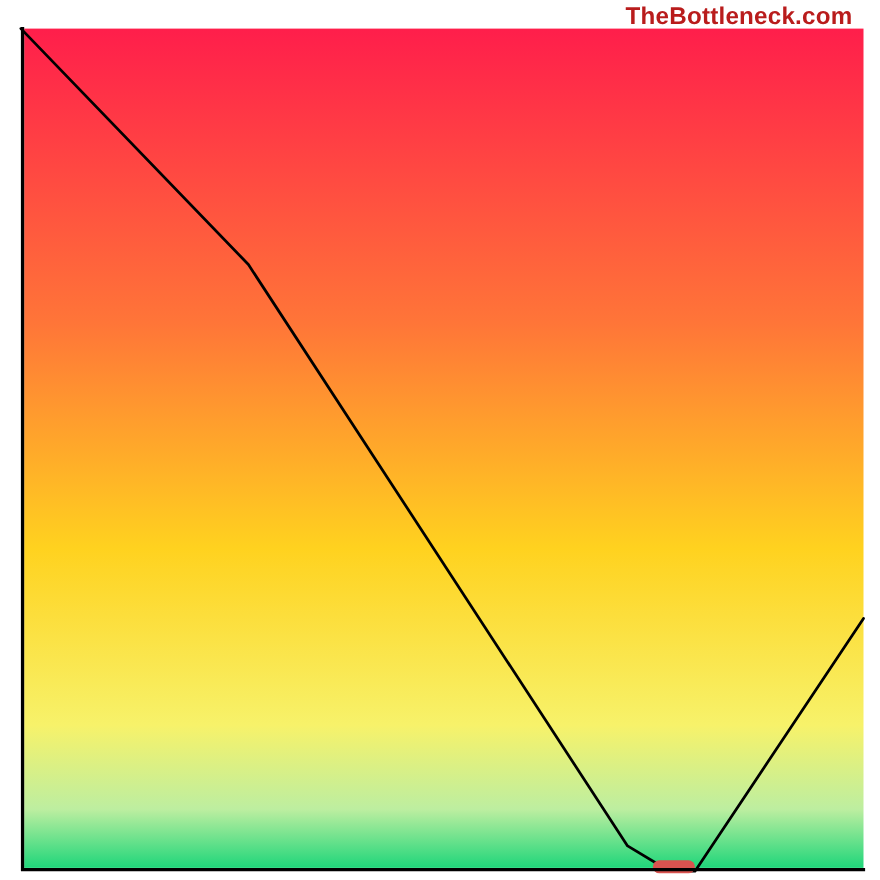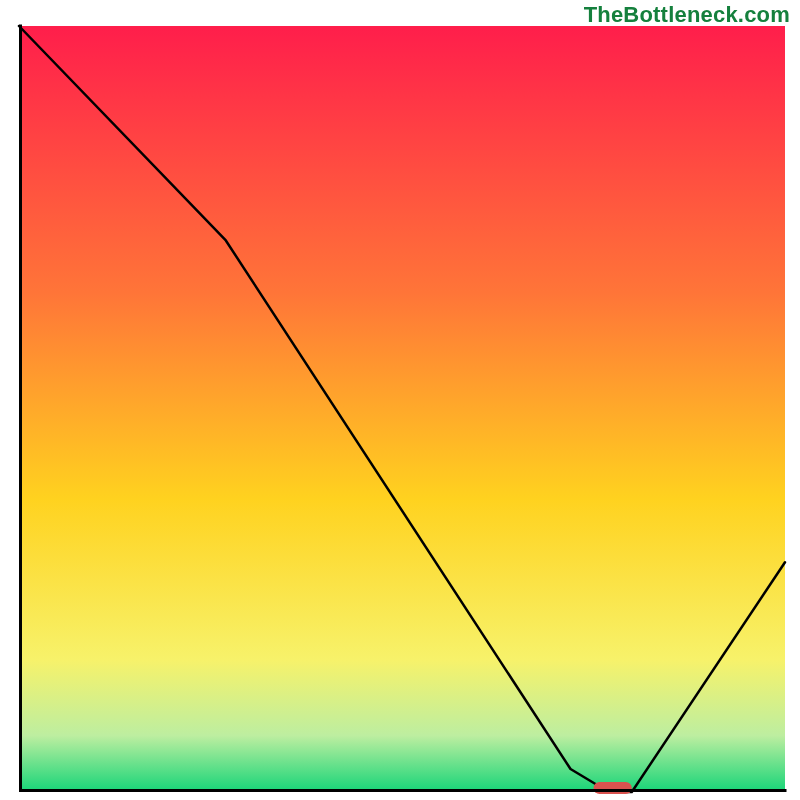--- a/index.html
+++ b/index.html
@@ -11,24 +11,24 @@
     font-family: Arial, Helvetica, sans-serif;
   }
   .wrap {
     position: relative;
     width: 800px;
     height: 800px;
   }
   .watermark {
     position: absolute;
     top: 2px;
-    right: 10px;
+    right: 25px;
     font-size: 22px;
     font-weight: 600;
-    color: #15803d;
+    color: #b91c1c;
     letter-spacing: 0.2px;
   }
   .chart {
     position: absolute;
     left: 17px;
     top: 24px;
     width: 770px;
     height: 770px;
   }
   svg { display:block; }

